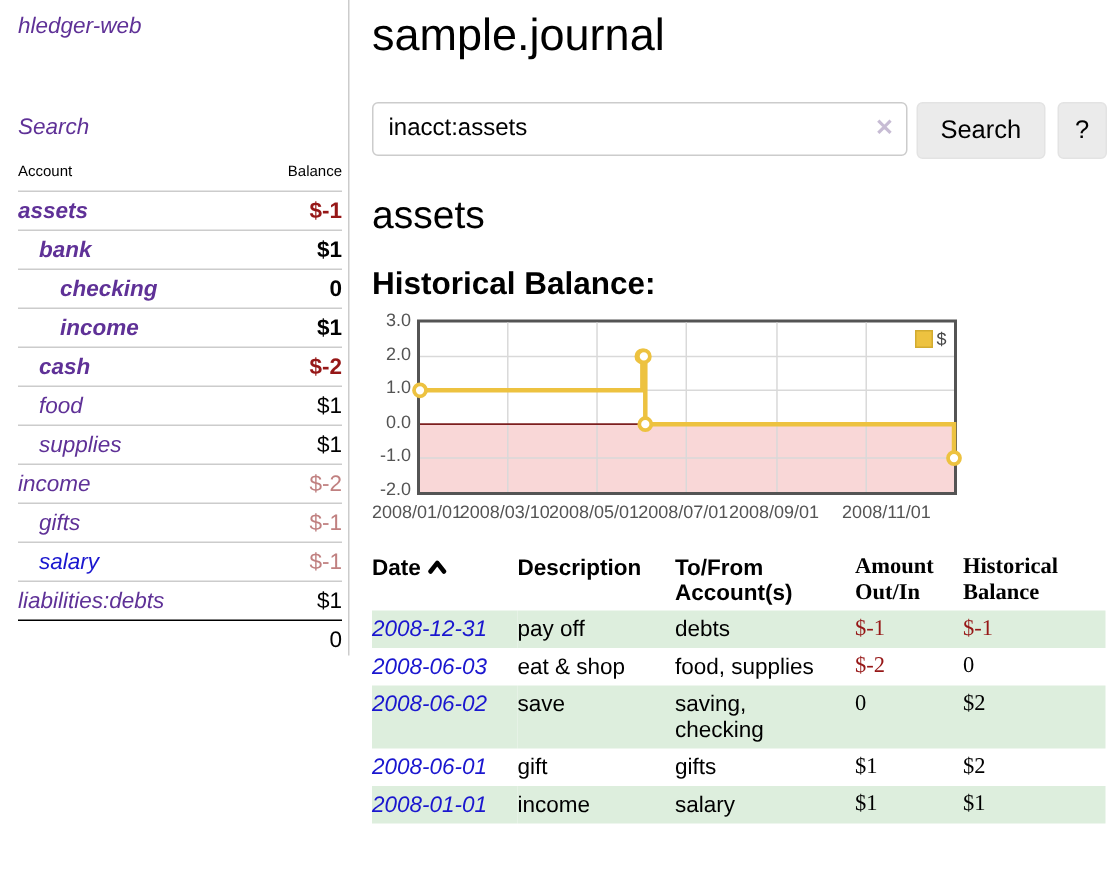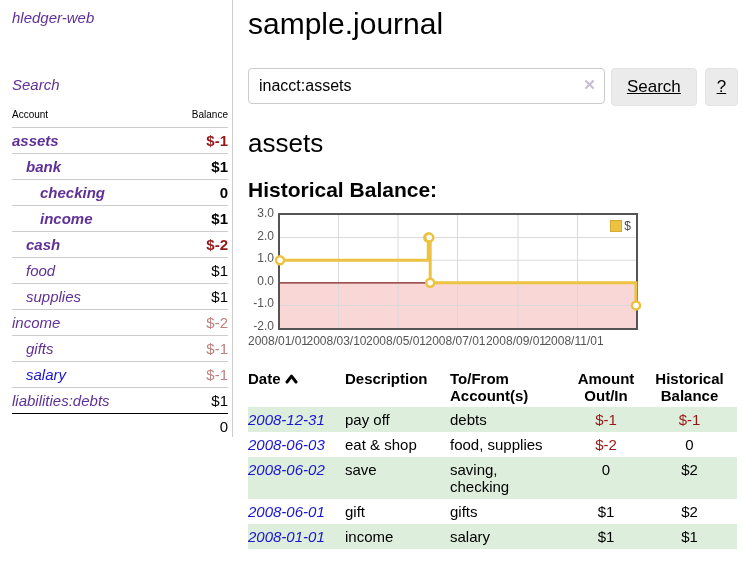--- a/index.html
+++ b/index.html
@@ -22,21 +22,21 @@
   .acc-link { color:var(--linkPurple); display:inline-block; }
   .acc-link.blue { color:var(--linkBlue); }
   .neg-strong { color:var(--negStrong); }
   .neg-soft { color:var(--negSoft); }
   .accounts tfoot tr { border-top:1px solid #000; }
   .accounts tfoot td { padding:4px 0; }
 
   
   .main { position:absolute; left:248px; top:0; width:490px; }
   h1.page-title { font-size:30px; font-weight:400; margin-top:7px; letter-spacing:0; }
-  .search-row { display:flex; margin-top:27px; gap:6px;text-decoration:underline; }
+  .search-row { display:flex; margin-top:27px; gap:6px; }
   .search-box { position:relative; width:366px; }
   .search-input { width:100%; height:36px; border:1px solid var(--inputBorder);
     border-radius:4px; padding:0 30px 0 10px; font-size:16px;
     font-family:"Liberation Sans",sans-serif; color:#000; }
   .clear-icon { position:absolute; right:9px; top:8px; color:var(--clearIcon);
     font-weight:700; font-size:15px; cursor:pointer; }
   .btn { height:38px; background:var(--buttonBg); border:1px solid #e3e3e3;
     border-radius:4px; font-size:17px; font-family:"Liberation Sans",sans-serif;
     padding:0 15px; cursor:pointer; color:#000; }
   .btn.help { width:34px; padding:0; margin-left:2px; }
@@ -55,21 +55,21 @@
     font-size:12px; color:var(--axisText); top:123px; }
   .legend { position:absolute; top:4px; right:5px; display:flex; align-items:center;
     gap:2px; font-size:12px; color:#474747; }
   .legend-swatch { width:12px; height:12px; background:var(--chartLine);
     border:1px solid #d2ab30; }
 
   
   .register { border-collapse:collapse; margin-top:16px; width:489px; table-layout:fixed; }
   .register th { font-weight:700; text-align:left; vertical-align:top;
     padding:3px 8px 3px 0; font-size:15px; }
-  .register th.num, .register td.num { text-align:center; padding-right:0; }
+  .register th.num, .register td.num { text-align:left; padding-right:0;font-family:Liberation Serif, serif; }
   .register td { padding:4px 8px 4px 0; vertical-align:top; font-size:15px; }
   .register tr.shaded { background:var(--rowGreen); }
   .register td.accounts-cell { white-space:pre-line; }
   .date-link { color:var(--linkBlue); }
   .sort-icon { display:inline-block; margin-left:4px; }
   col.c-date{width:97px} col.c-desc{width:105px} col.c-acct{width:120px}
   col.c-amt{width:72px} col.c-bal{width:95px}
 </style>
 </head>
 <body>
@@ -200,21 +200,21 @@
         <span class="legend-swatch"></span>
         <span>$</span>
       </div>
     </div>
     <div id="xlabels">
         <div class="xlabel" style="left: -10px;">2008/01/01</div>
         <div class="xlabel" style="left: 48.5205px;">2008/03/10</div>
         <div class="xlabel" style="left: 108.016px;">2008/05/01</div>
         <div class="xlabel" style="left: 167.512px;">2008/07/01</div>
         <div class="xlabel" style="left: 227.984px;">2008/09/01</div>
-        <div class="xlabel" style="left: 286px;">2008/11/01</div>
+        <div class="xlabel" style="left: 303px;">2008/11/01</div>
       </div>
   </div>
 
   <table class="register">
     <colgroup>
       <col class="c-date">
         <col class="c-desc">
         <col class="c-acct">
         <col class="c-amt">
         <col class="c-bal">

